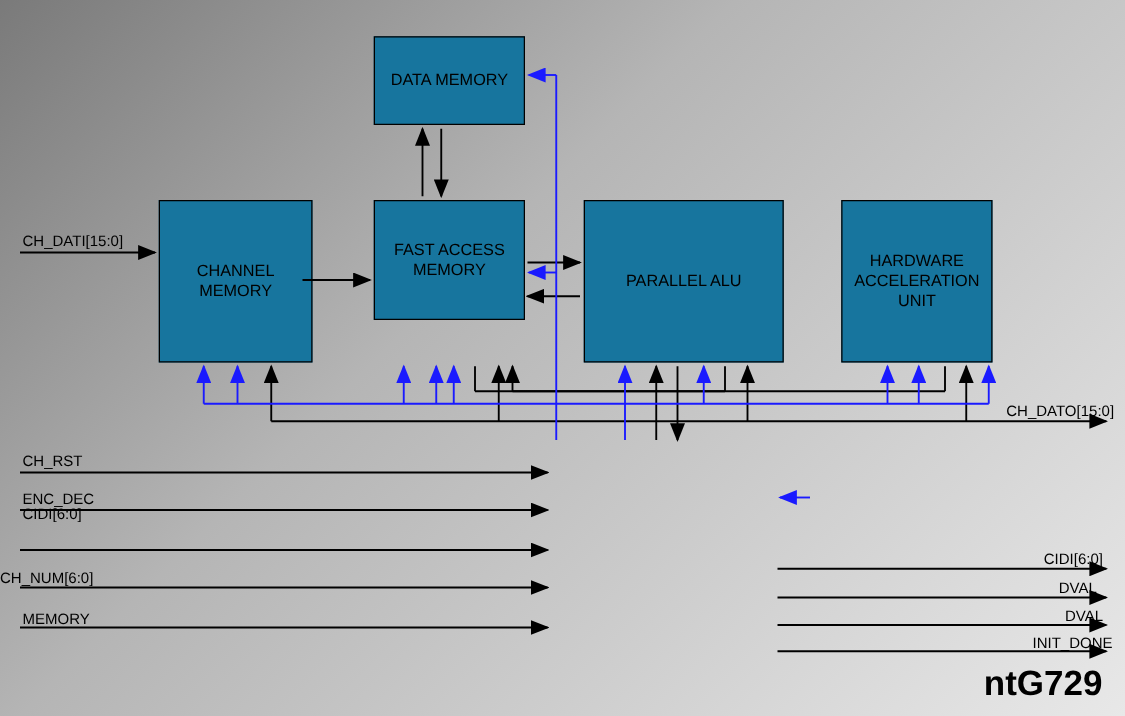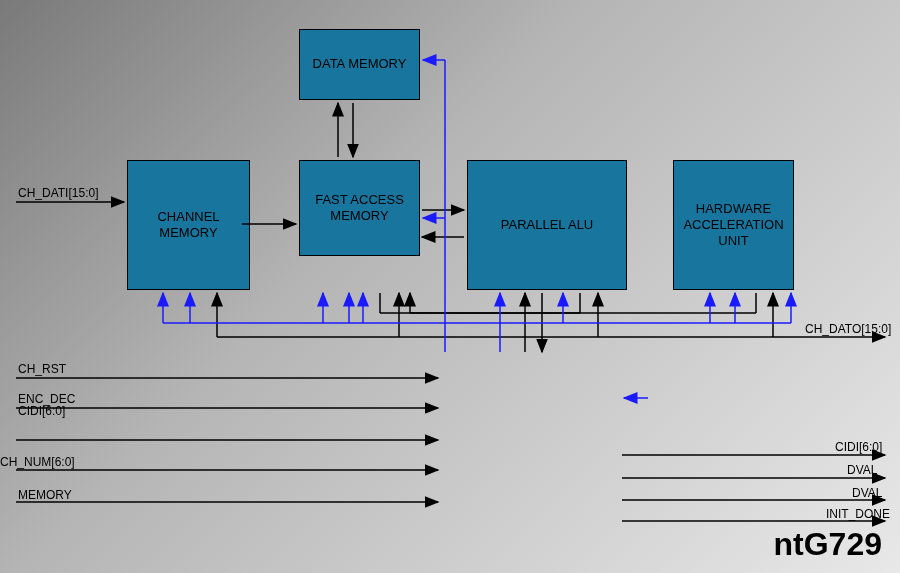--- a/index.html
+++ b/index.html
@@ -1,19 +1,19 @@
 <!DOCTYPE html>
 <html><head>
 <meta charset="utf-8">
 <style>
   html,body{margin:0;padding:0;width:900px;height:573px;overflow:hidden;font-family:Arial,Helvetica,sans-serif}
   .canvas{position:relative;width:900px;height:573px;background:linear-gradient(135deg,#7a7a7a 0%,#b5b5b5 40%,#e8e8e8 100%)}
   .block{position:absolute;background:#17759e;border:1px solid #000;display:flex;align-items:center;justify-content:center;text-align:center;color:#000;font-size:13px;line-height:1.25;padding:4px;box-sizing:border-box}
   .label{position:absolute;font-size:12px;color:#000;white-space:nowrap}
-  .title{position:absolute;font-size:32px;font-weight:bold;color:#000}
+  .title{position:absolute;font-size:28px;font-weight:bold;color:#000}
   svg{position:absolute;left:0;top:0;width:900px;height:573px;pointer-events:none}
   line{stroke-width:1.5}
   .blk{stroke:#000}
   .blu{stroke:#1a1aff}
 </style>
 </head>
 <body>
 <div class="canvas">
 
 <div class="block" style="left:299px;top:29px;width:121px;height:71px">

